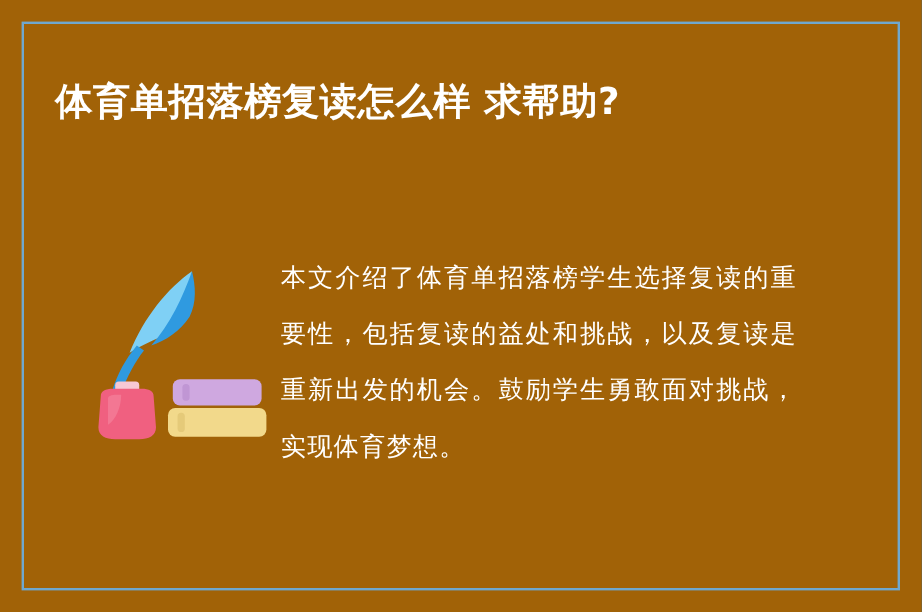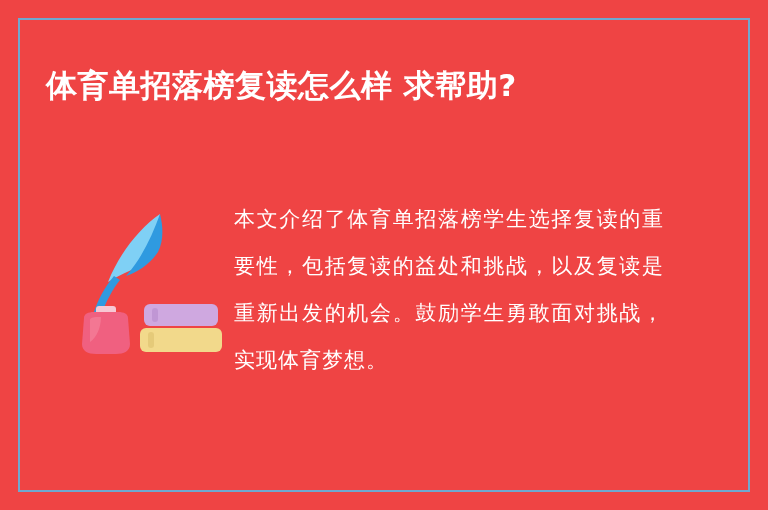--- a/index.html
+++ b/index.html
@@ -12,21 +12,21 @@
     background: #2b6390;
     font-family: "Liberation Sans", sans-serif;
     overflow: hidden;
   }
   .card {
     position: absolute;
     left: 0;
     top: 0;
     width: 768px;
     height: 510px;
-    background: #ef4444;
+    background: #a16207;
     box-sizing: border-box;
   }
   .inner-border {
     position: absolute;
     left: 18px;
     top: 18px;
     right: 18px;
     bottom: 18px;
     border: 2px solid #6fa8cf;
     box-sizing: border-box;
@@ -40,21 +40,21 @@
     font-size: 31px;
     font-weight: bold;
     line-height: 46px;
     letter-spacing: 0.5px;
     font-family: "DejaVu Sans", sans-serif;
     white-space: pre-wrap;
   }
   .body-wrap {
     position: absolute;
     left: 46px;
-    top: 188px;
+    top: 200px;
     width: 660px;
     height: 250px;
   }
   .illus {
     position: absolute;
     left: 22px;
     top: 14px;
     width: 170px;
     height: 160px;
   }

